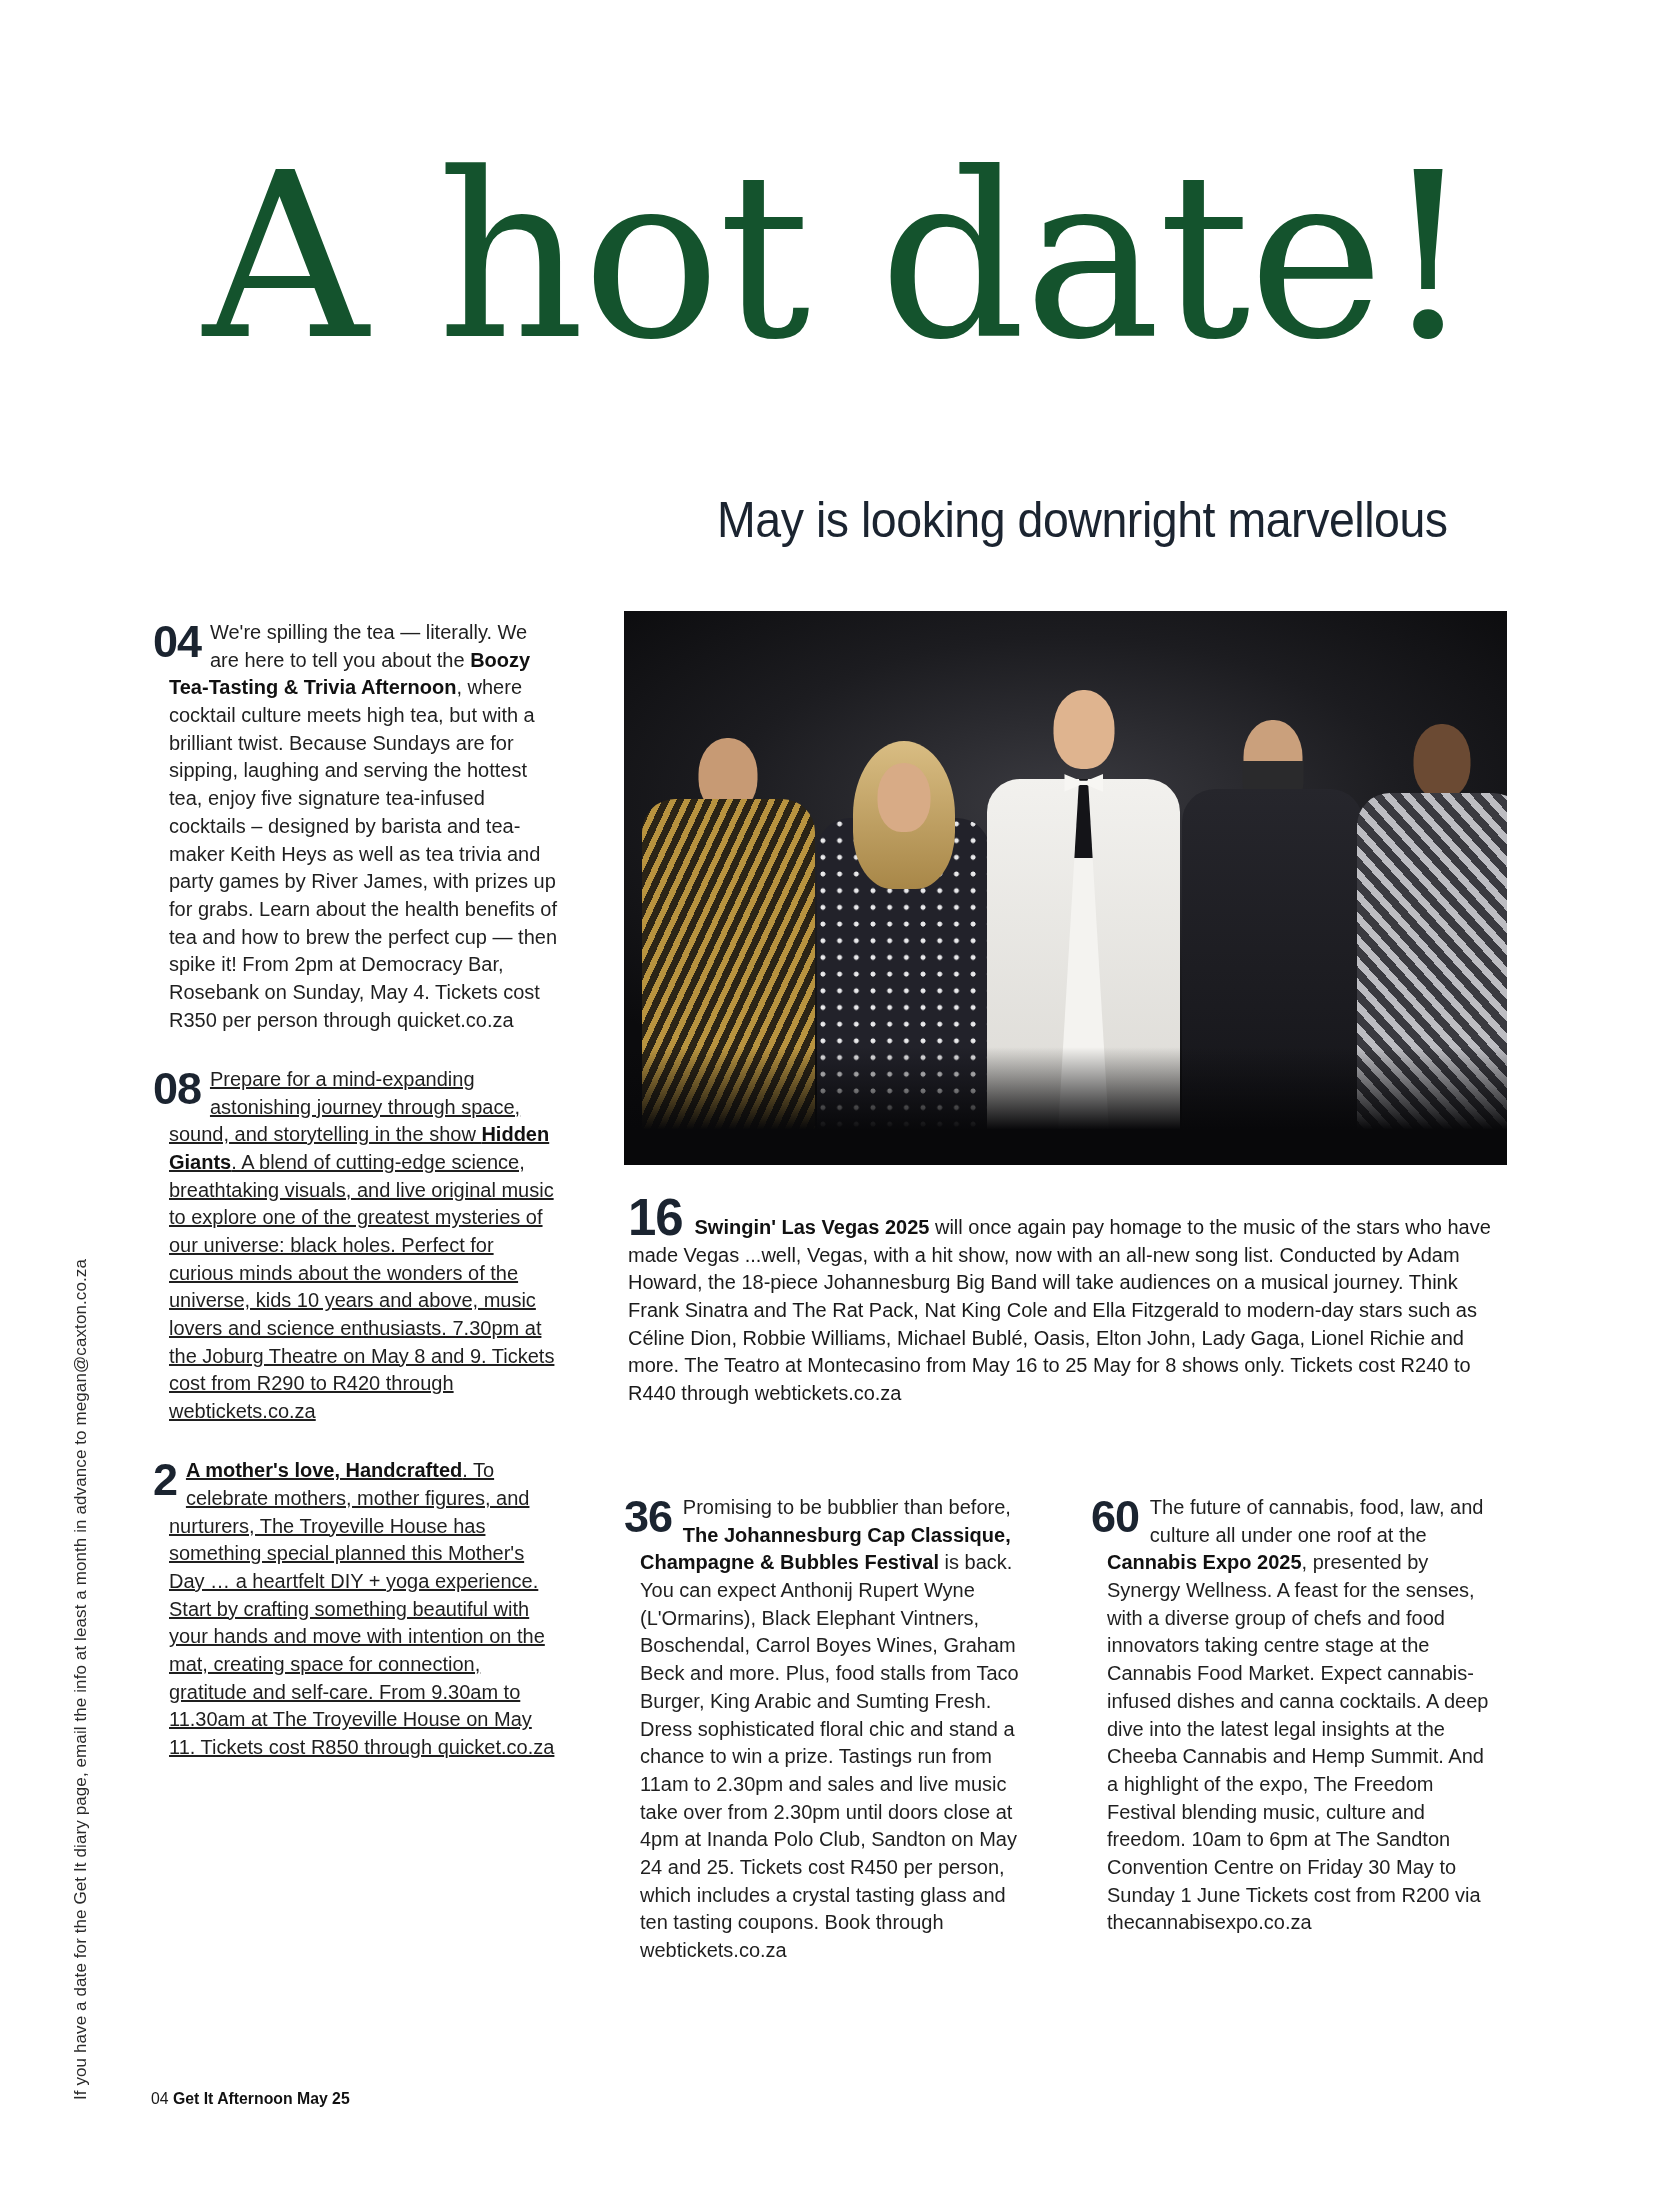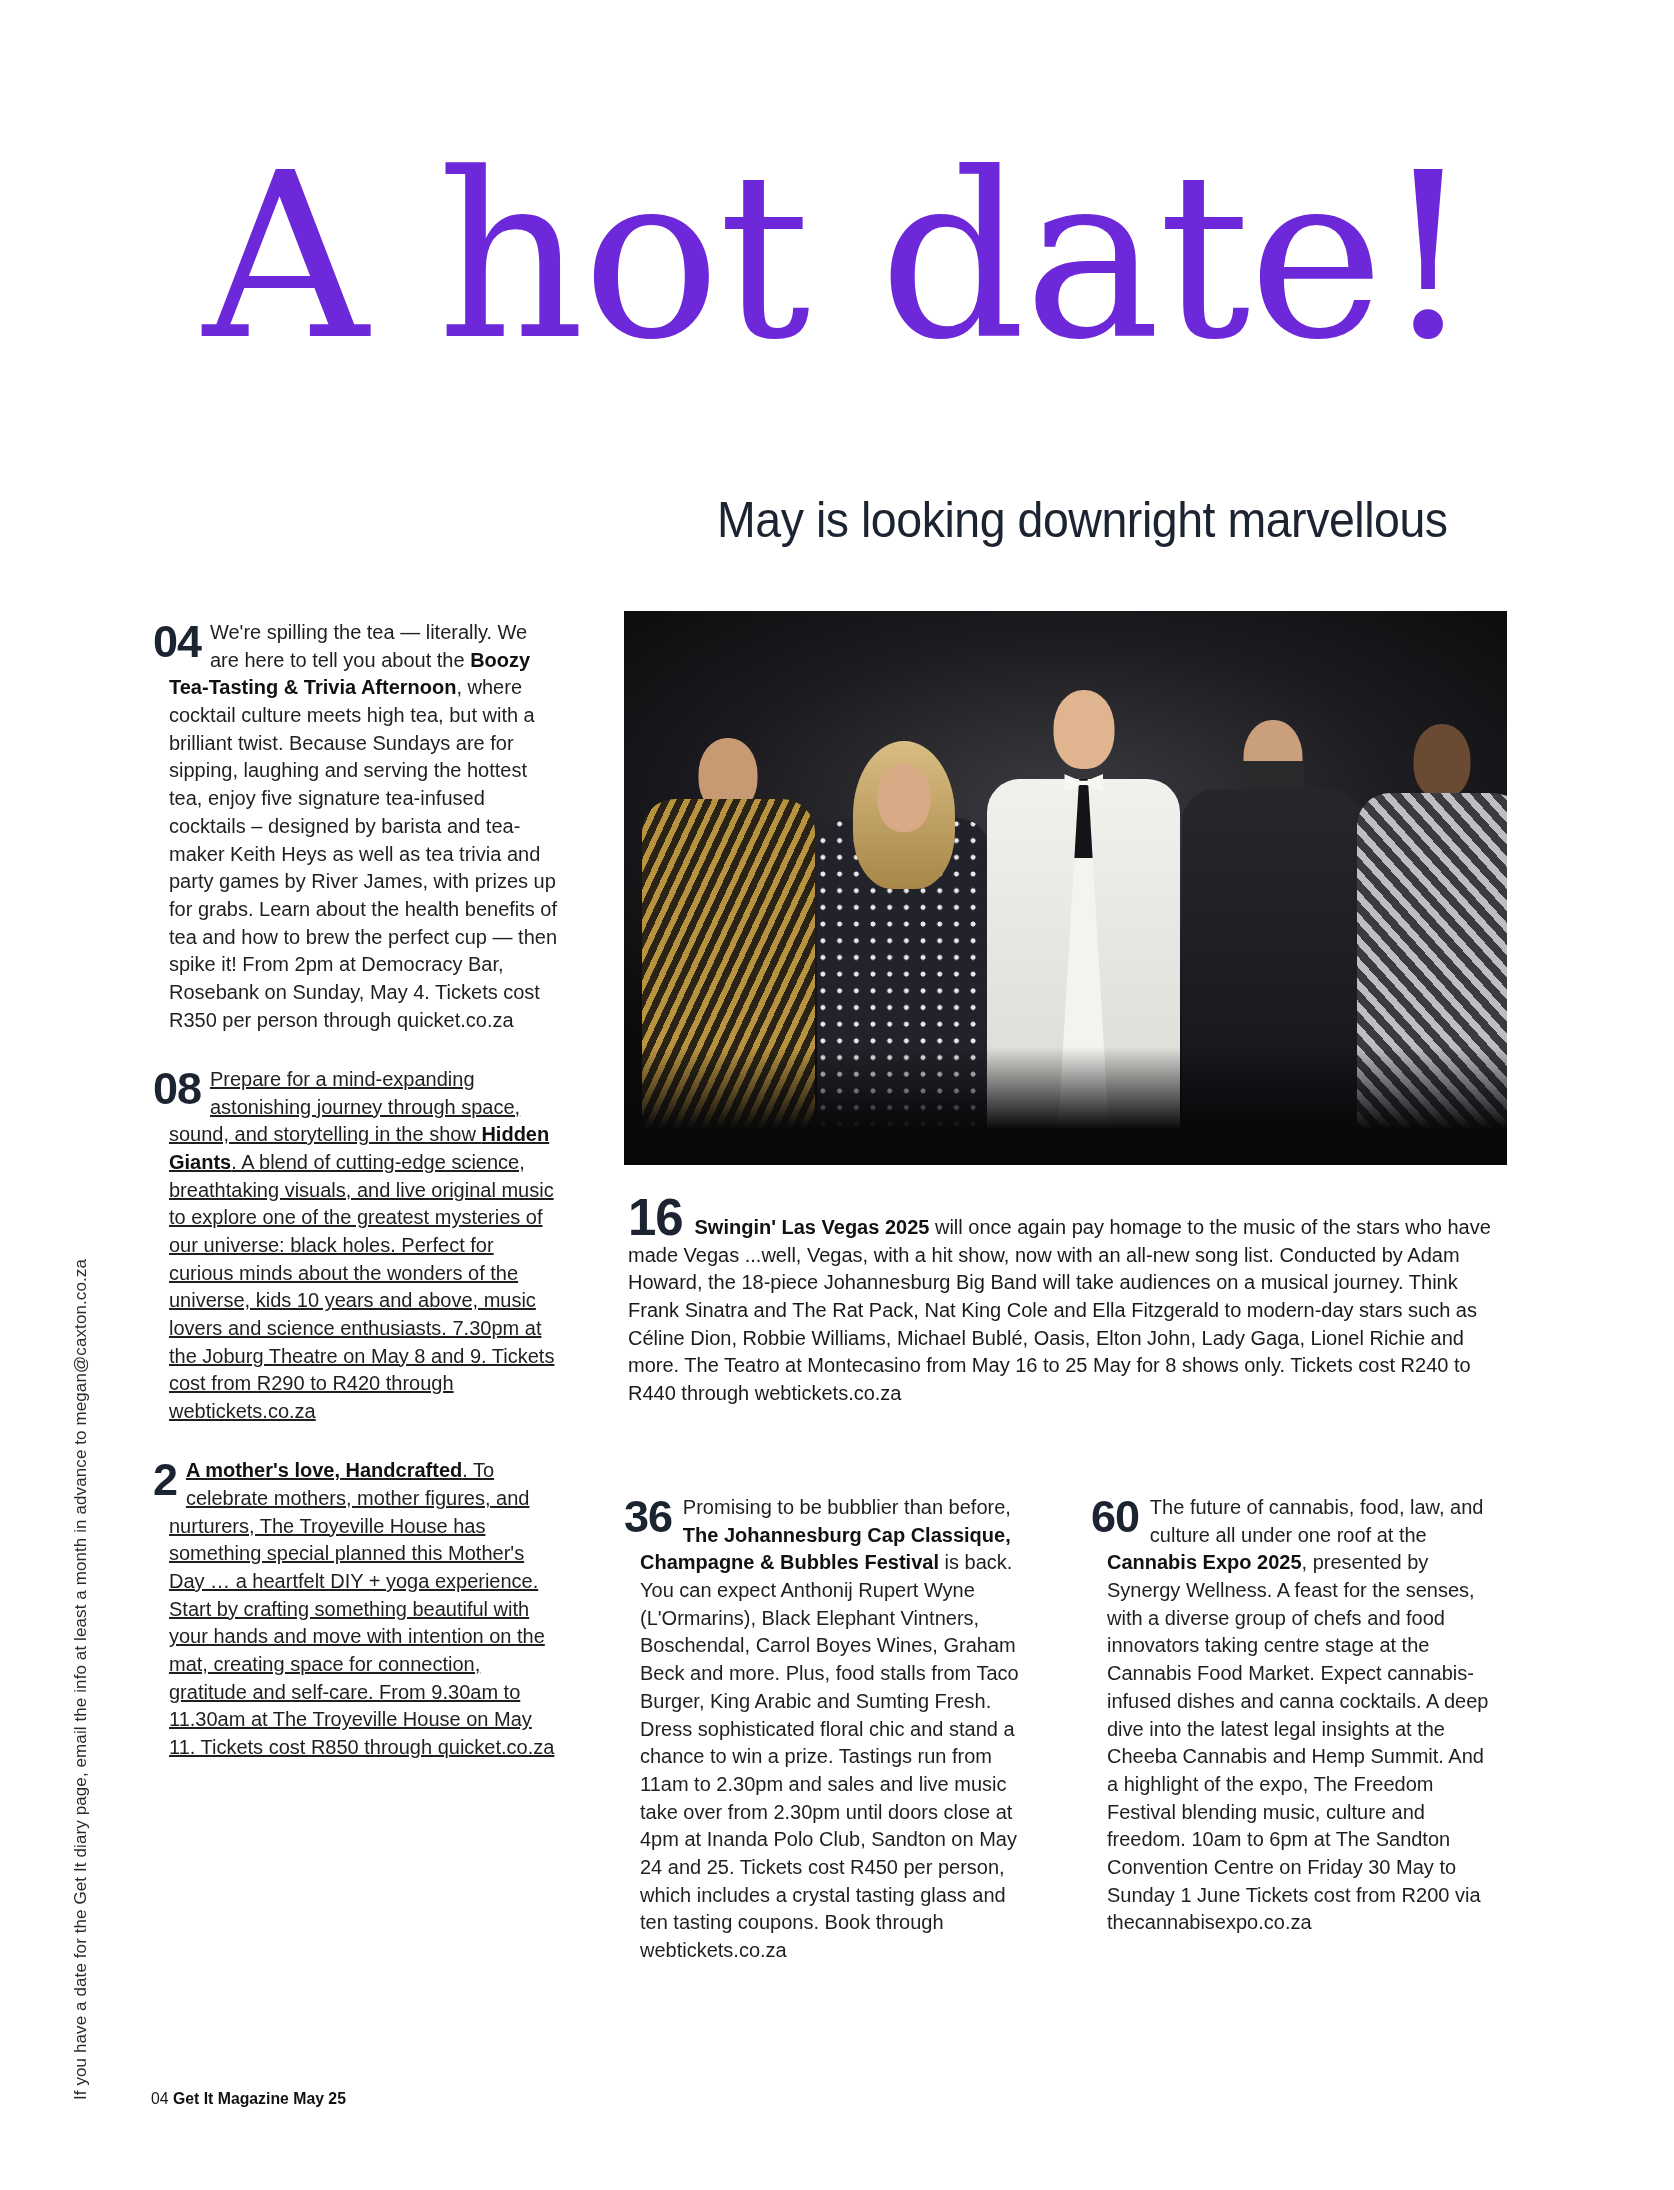--- a/index.html
+++ b/index.html
@@ -27,21 +27,21 @@
     left: 0;
     right: 0;
     top: 148px;
     text-align: center;
   }
   .headline {
     font-family: "DejaVu Serif", "Liberation Serif", serif;
     font-size: 229px;
     line-height: 0.95;
     letter-spacing: -2px;
-    color: #6d28d9;
+    color: #14532d;
     font-weight: 400;
     margin: 0;
   }
   .subhead {
     position: absolute;
     right: 227px;
     top: 491px;
     font-family: "Liberation Sans", sans-serif;
     font-size: 50px;
     color: #1b2430;
@@ -299,17 +299,17 @@
   </div>
 
   <div class="col" id="col-bottom-right">
     <div class="entry">
       <span class="daynum wide">60</span>
       <p><span>The future of cannabis, food, law, and culture all under one roof at the </span><b>Cannabis Expo 2025</b><span>, presented by Synergy Wellness. A feast for the senses, with a diverse group of chefs and food innovators taking centre stage at the Cannabis Food Market. Expect cannabis-infused dishes and canna cocktails. A deep dive into the latest legal insights at the Cheeba Cannabis and Hemp Summit. And a highlight of the expo, The Freedom Festival blending music, culture and freedom. 10am to 6pm at The Sandton Convention Centre on Friday 30 May to Sunday 1 June Tickets cost from R200 via thecannabisexpo.co.za</span></p>
     </div>
   </div>
 
   <div class="footer">
-    <span>04</span> <b>Get It Magazine</b> <b>May 25</b>
+    <span>04</span> <b>Get It Afternoon</b> <b>May 25</b>
   </div>
 
 </div>
 
 
 </body></html>

